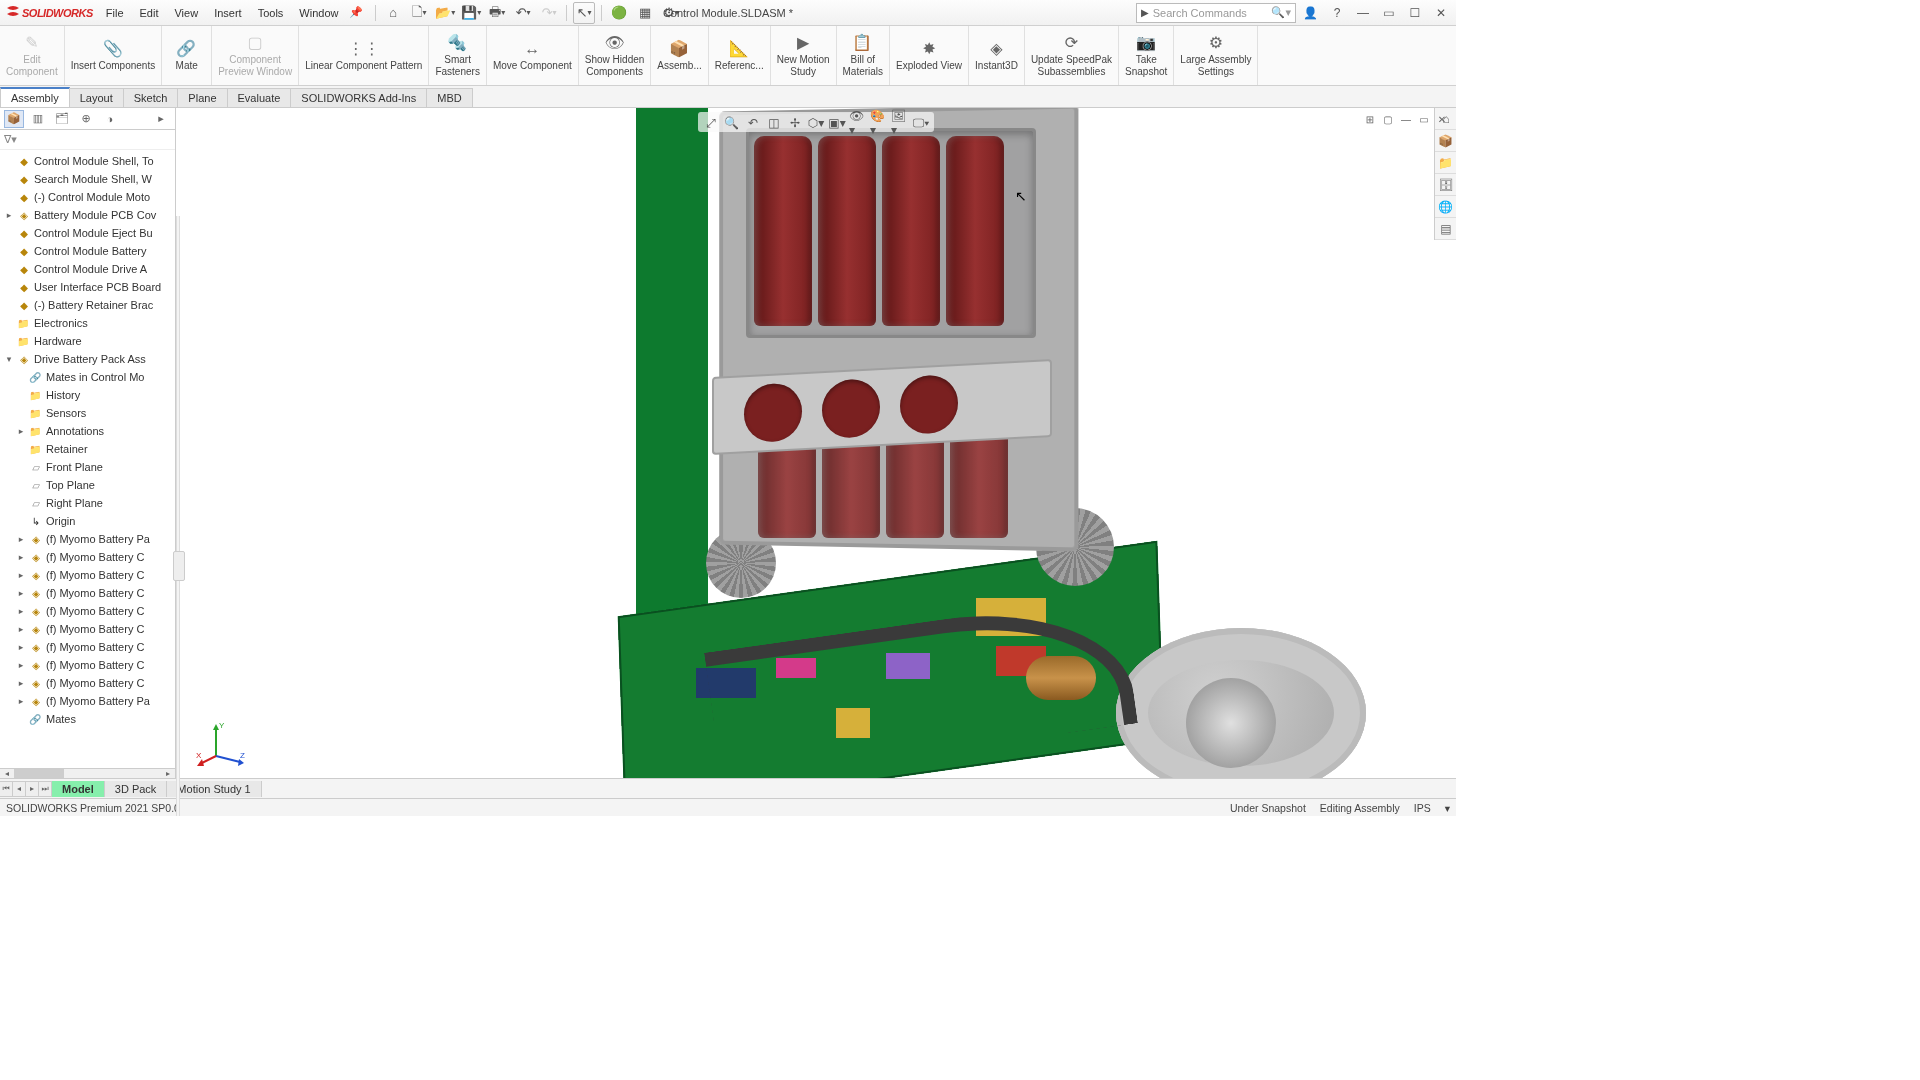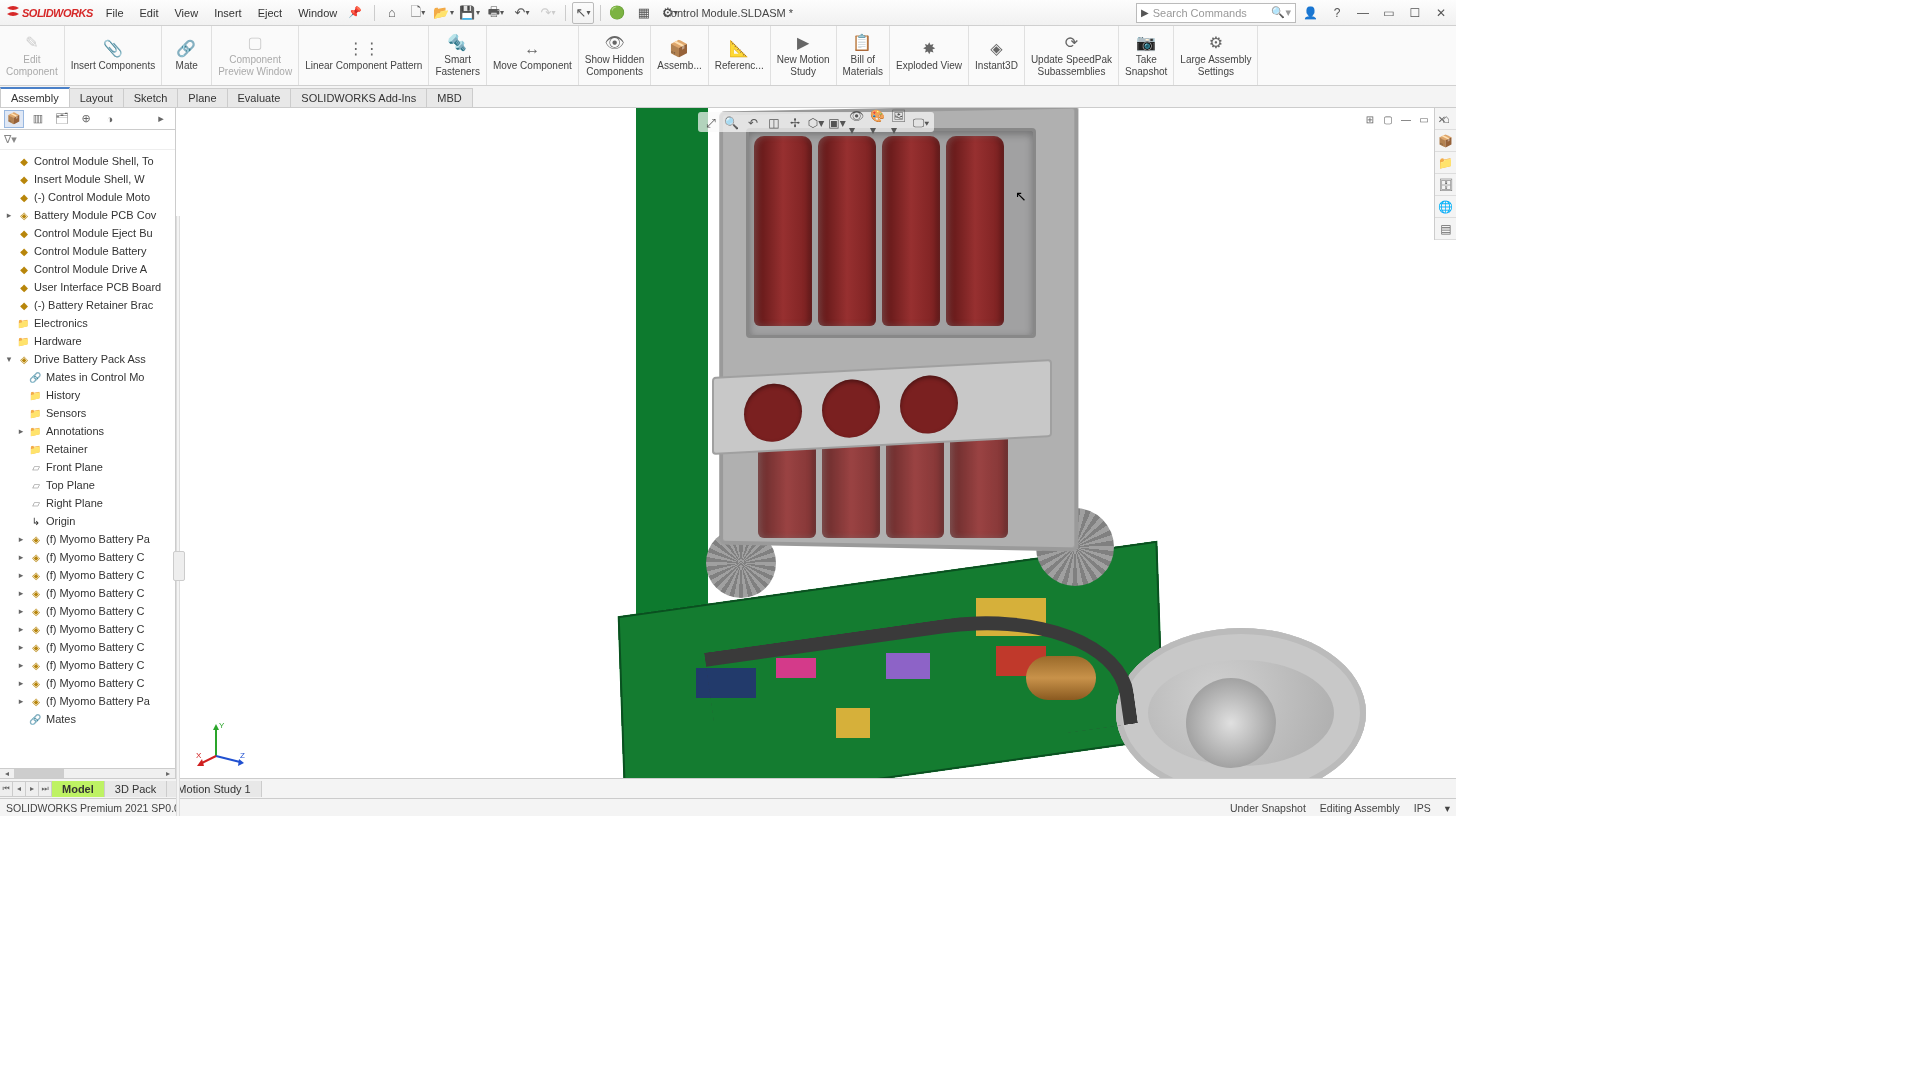--- a/index.html
+++ b/index.html
@@ -51,21 +51,21 @@
 .heads-up .hicn { width:18px; height:18px; display:flex; align-items:center; justify-content:center; font-size:12px; color:#555; cursor:pointer;}
 .view-controls-tr { position:absolute; top:4px; right:6px; display:flex; gap:2px; z-index:5;}
 .view-controls-tr .vicn { width:16px; height:14px; display:flex; align-items:center; justify-content:center; font-size:10px; color:#666; cursor:pointer;}
 .triad { position:absolute; bottom:10px; left:20px; width:50px; height:50px; z-index:5;}
 .task-pane { position:absolute; right:0; top:108px; width:22px; background:#f4f4f4; border-left:1px solid #ccc; display:flex; flex-direction:column; }
 .task-pane .tp-tab { width:22px; height:22px; display:flex; align-items:center; justify-content:center; border-bottom:1px solid #ddd; cursor:pointer; font-size:12px; color:#666;}
 .bottom-tabs { height:20px; background:#f4f4f4; border-top:1px solid #ccc; display:flex; align-items:center; }
 .bottom-tabs .nav-btns { display:flex; }
 .bottom-tabs .nav-btn{ width:14px; height:16px; border:1px solid #ccc; background:#eee; display:flex; align-items:center;justify-content:center;font-size:8px;color:#666;margin-left:-1px;}
 .bottom-tabs .btab { padding:2px 10px; font-size:11px; border-right:1px solid #ccc; cursor:pointer; background:#e8e8e8;}
-.bottom-tabs .btab.active { background:#bef264; font-weight:bold; }
+.bottom-tabs .btab.active { background:#86efac; font-weight:bold; }
 .status-bar { height:18px; background:#f4f4f4; border-top:1px solid #ccc; display:flex; align-items:center; padding:0 6px; font-size:10.5px; color:#444;}
 .status-bar .sp { margin-left:auto; display:flex; gap:14px; }
 
 .model { position:absolute; left:280px; top:-10px; width:720px; height:700px; }
 .pcb-back { position:absolute; left:180px; top:0; width:72px; height:700px; background:#0d7a2e; }
 .pcb-main { position:absolute; left:165px; top:480px; width:540px; height:200px; background:#147c30; transform:skewY(-6deg) rotate(-2deg); box-shadow:inset 0 0 0 2px #0a5020;}
 .chip{position:absolute;background:#223a6b;}
 .chip.c1{left:240px;top:570px;width:60px;height:30px;}
 .chip.c2{left:320px;top:560px;width:40px;height:20px;background:#d43a8a;}
 .chip.c3{left:430px;top:555px;width:44px;height:26px;background:#8d63c7;}
@@ -100,21 +100,21 @@
     <svg width="18" height="18" viewBox="0 0 18 18">
         <path d="M3 4 Q9 0 15 4 Q9 8 3 4 M3 10 Q9 6 15 10 Q9 14 3 10" fill="#d62828"></path>
       </svg>
     <span class="logo-sw">SOLIDWORKS</span>
   </div>
   <div class="menu-items">
     <span>File</span>
     <span>Edit</span>
     <span>View</span>
     <span>Insert</span>
-    <span>Eject</span>
+    <span>Tools</span>
     <span>Window</span>
   </div>
   <span style="margin-left:4px;color:#888;cursor:pointer;">📌</span>
   <div class="title-icons">
     <div class="sep"></div>
     <div class="icn">⌂</div>
     <div class="icn">🗋<span style="font-size:8px;">▾</span></div>
     <div class="icn">📂<span style="font-size:8px;">▾</span></div>
     <div class="icn">💾<span style="font-size:8px;">▾</span></div>
     <div class="icn">🖶<span style="font-size:8px;">▾</span></div>
@@ -237,21 +237,21 @@
     <div class="fp-filter">∇▾</div>
     <div class="tree" id="tree">
         <div class="tree-item">
           <span class="exp"></span>
           <span class="ticn part">◆</span>
           <span>Control Module Shell, To</span>
         </div>
         <div class="tree-item">
           <span class="exp"></span>
           <span class="ticn part">◆</span>
-          <span>Insert Module Shell, W</span>
+          <span>Search Module Shell, W</span>
         </div>
         <div class="tree-item">
           <span class="exp"></span>
           <span class="ticn part">◆</span>
           <span>(-) Control Module Moto</span>
         </div>
         <div class="tree-item">
           <span class="exp">▸</span>
           <span class="ticn asm">◈</span>
           <span>Battery Module PCB Cov</span>

